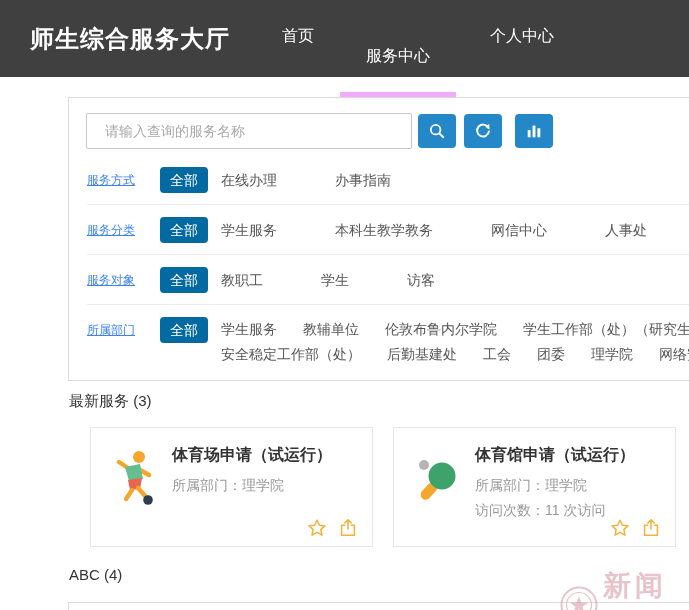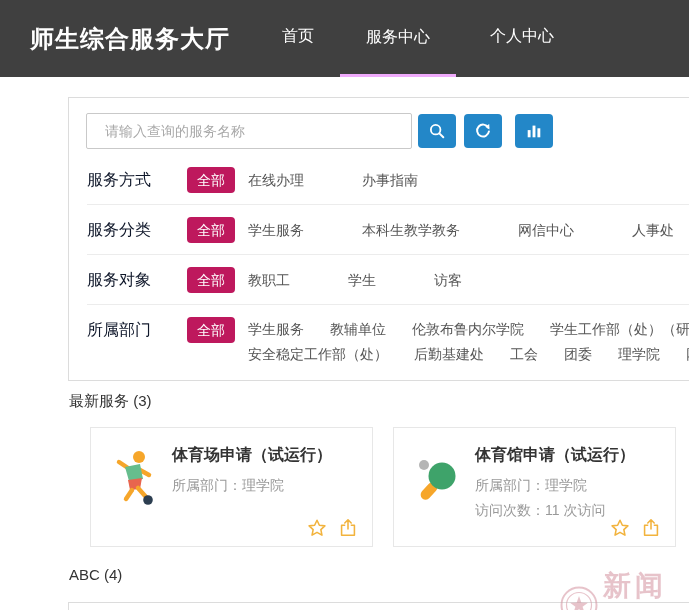--- a/index.html
+++ b/index.html
@@ -6,40 +6,40 @@
   body{font-family:"Liberation Sans","DejaVu Sans",sans-serif;background:#fff;}
   #screen{position:relative;width:689px;height:610px;overflow:hidden;background:#fff;}
 
   
   .hdr{position:absolute;left:0;top:0;width:100%;height:77px;background:#404040;}
   .hdr-title{position:absolute;left:30px;top:0;height:77px;display:flex;align-items:center;
     color:#fff;font-size:24px;font-weight:bold;letter-spacing:1px;}
   .hdr-nav{position:absolute;left:256px;top:0;height:77px;display:flex;}
   .hdr-tab{height:77px;box-sizing:border-box;display:flex;align-items:center;padding:0 26px;
     color:#fff;font-size:16px;cursor:pointer;border-bottom:5px solid transparent;}
-  .hdr-tab.active{border-bottom:3px solid #f0abfc;}
+  .hdr-tab.active{border-bottom:5px solid #f0abfc;margin-top:20px;}
   .hdr-tab.t3{margin-left:8px;}
 
   
   .panel{position:absolute;left:68px;top:97px;width:692px;height:284px;background:#fff;
     border:1px solid #dcdcdc;box-sizing:border-box;}
   .search-row{position:absolute;left:17px;top:15px;display:flex;align-items:center;}
   .search-input{width:288px;height:34px;border:1px solid #c9c9c9;border-radius:2px;
     padding:0 18px;font-size:14px;color:#333;outline:none;font-family:inherit;}
   .search-input::placeholder{color:#a9a9a9;}
   .sbtn{width:38px;height:34px;border:none;border-radius:4px;background:#2387c8;
     display:flex;align-items:center;justify-content:center;cursor:pointer;padding:0;}
   .sbtn.b1{margin-left:6px;} .sbtn.b2{margin-left:8px;} .sbtn.b3{margin-left:13px;}
 
   .frows{position:absolute;left:0;top:57px;width:100%;}
   .frow{position:relative;display:flex;align-items:flex-start;padding:12px 0 12px 18px;}
   .frow .rule{position:absolute;left:18px;right:0;bottom:0;height:1px;background:#ececec;}
-  .flabel{width:73px;flex:none;color:#0f172a;font-size:16px;line-height:26px;}
-  .pill{flex:none;background:#be185d;color:#fff;font-size:14px;line-height:26px;
-    padding:0 10px;border-radius:4px;margin-right:13px;cursor:pointer;margin-left:27px;}
+  .flabel{width:73px;flex:none;color:#3b82f6;font-size:12px;line-height:26px;text-decoration:underline;}
+  .pill{flex:none;background:#0369a1;color:#fff;font-size:14px;line-height:26px;
+    padding:0 10px;border-radius:4px;margin-right:13px;cursor:pointer;}
   .opts{display:flex;flex-wrap:nowrap;gap:32px;}
   .opt{margin-right:26px;color:#555;font-size:14px;line-height:26px;white-space:nowrap;cursor:pointer;}
   .optcol{display:block;}
   .optline{display:flex;flex-wrap:nowrap;}
   .optline+.optline{margin-top:0px;}
   .optline .opt{line-height:25px;}
 
   
   .sec-h{position:absolute;left:69px;color:#333;font-size:15px;}
   .sec-h.latest{top:392px;}

